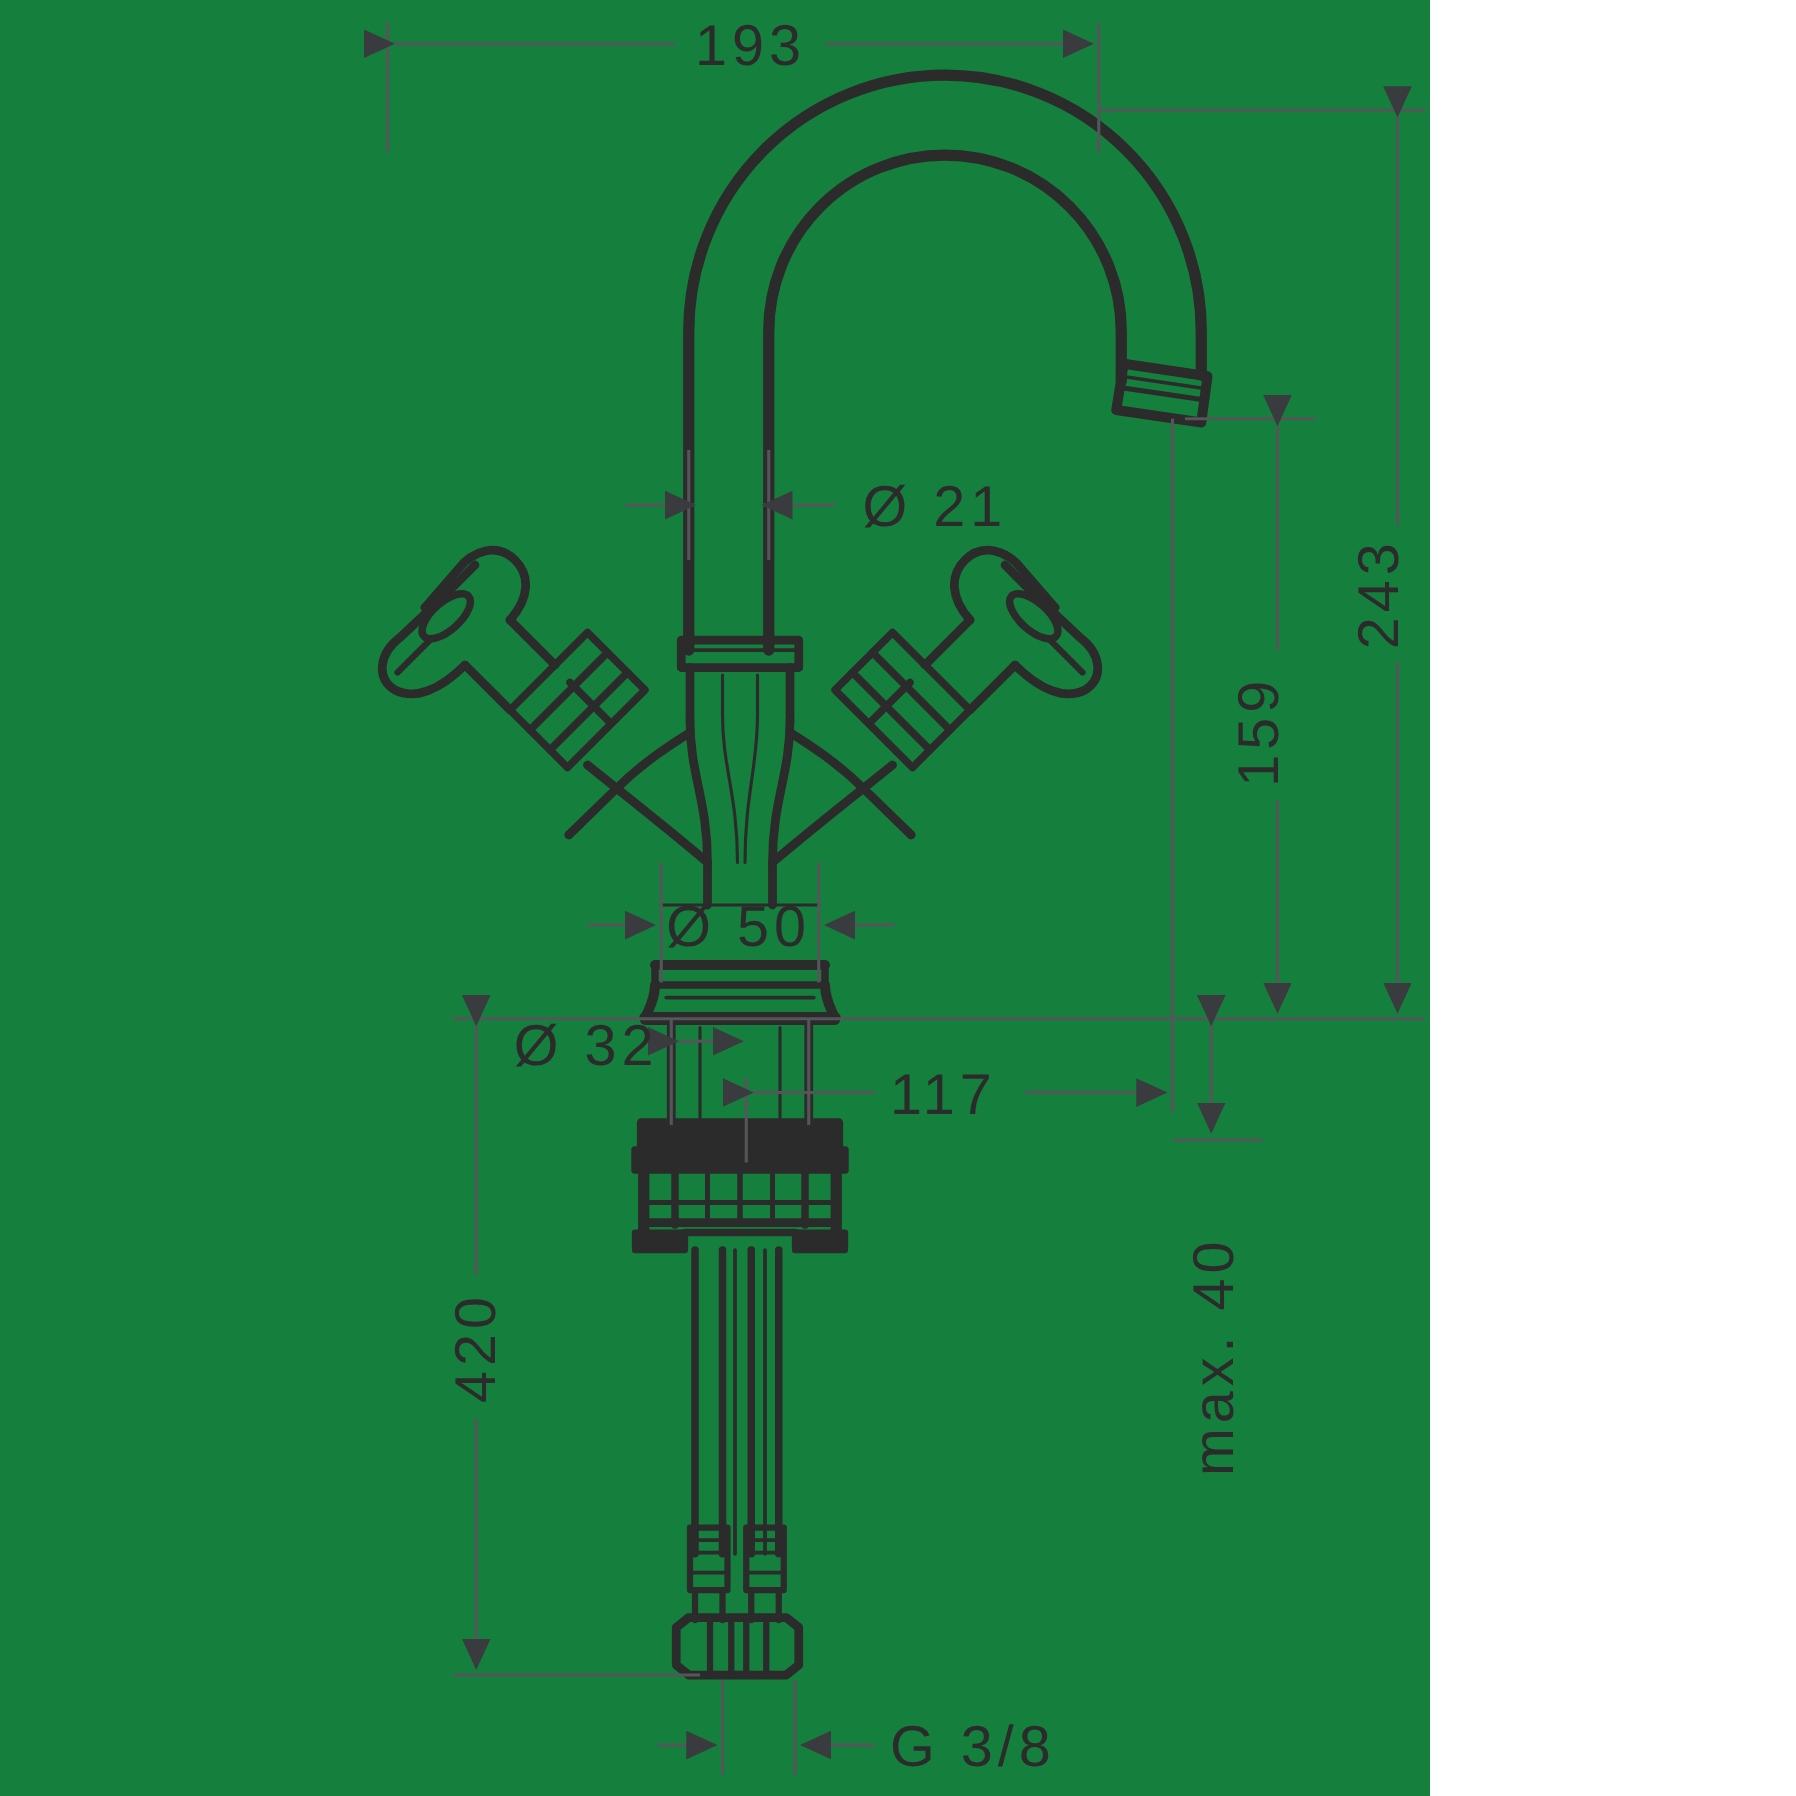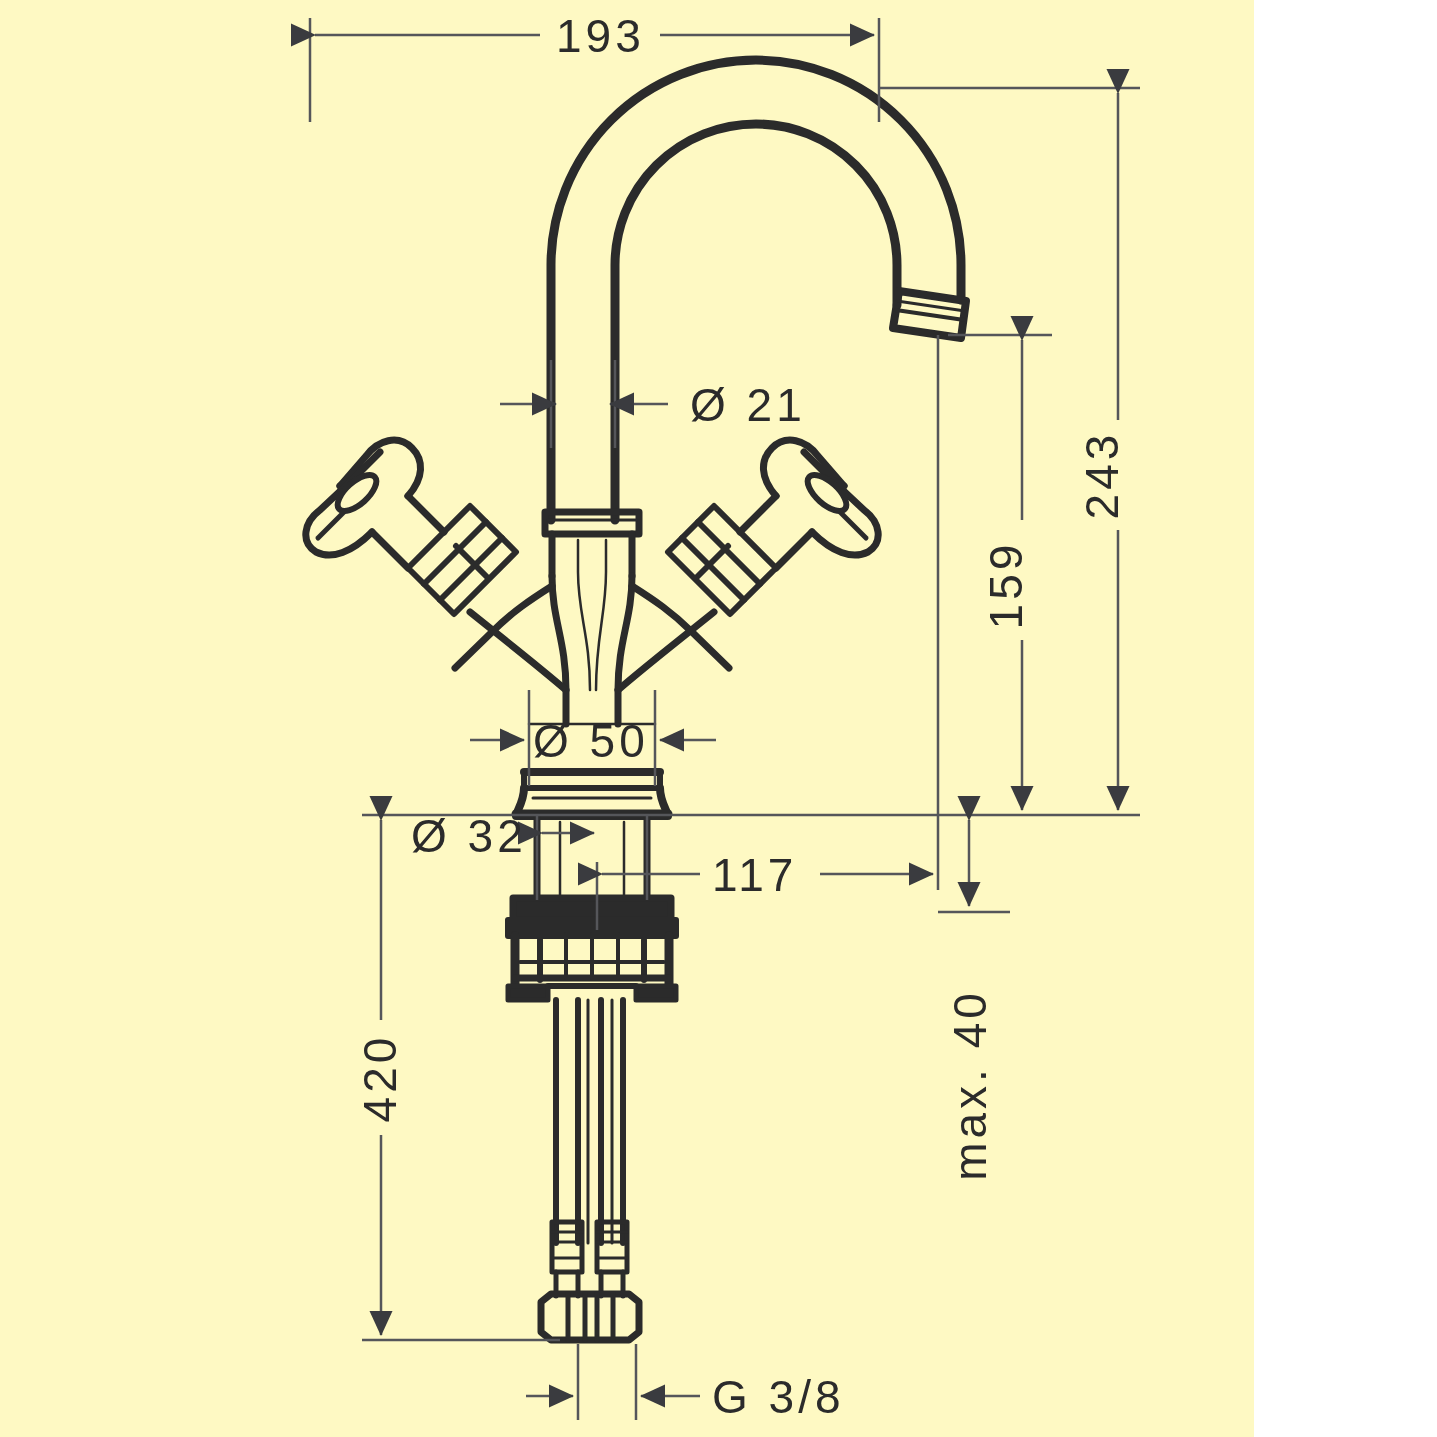--- a/index.html
+++ b/index.html
@@ -9,23 +9,23 @@
     background: #ffffff;
   }
   body {
     width: 1437px;
     height: 1437px;
     font-family: "Liberation Sans", sans-serif;
     overflow: hidden;
   }
   #drawing-root {
     position: relative;
-    width: 1254px;
+    width: 1144px;
     height: 1437px;
-    background: #fef9c3;
+    background: #15803d;
   }
   svg#tech-drawing {
     display: block;
     width: 1437px;
     height: 1437px;
   }
   .dim-text {
     font-family: "Liberation Sans", sans-serif;
     font-size: 46px;
     fill: #2b2b2b;

